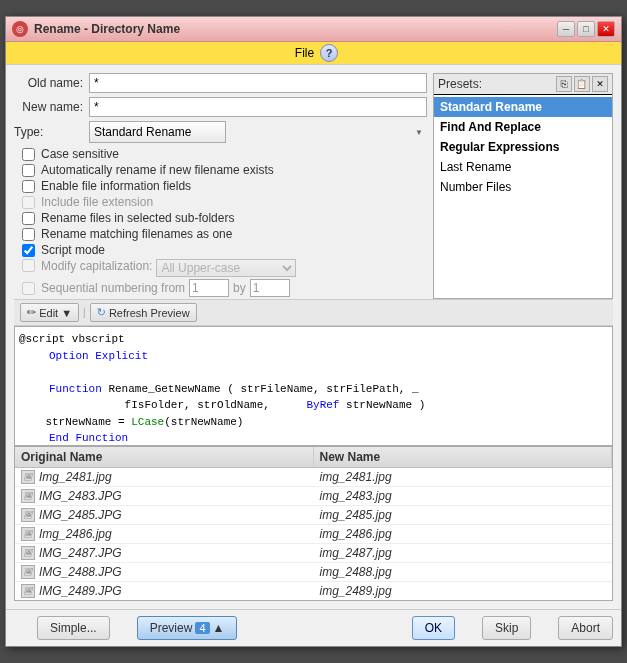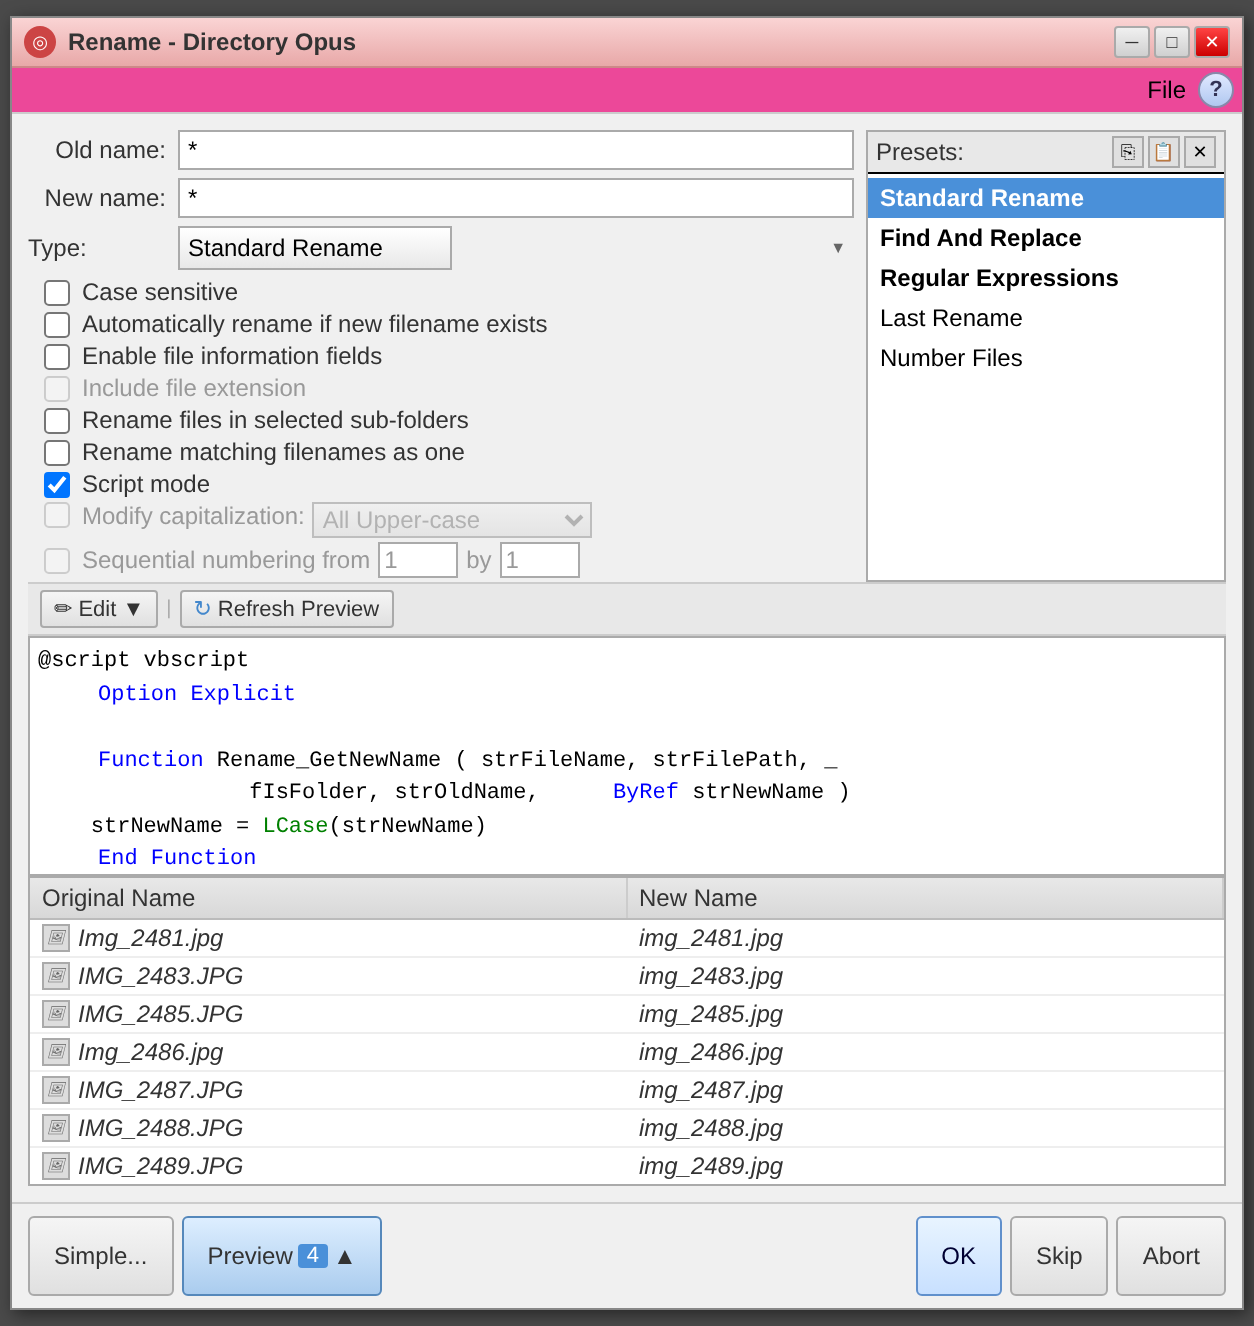--- a/index.html
+++ b/index.html
@@ -60,25 +60,25 @@
       border-radius: 2px;
       display: flex;
       align-items: center;
       justify-content: center;
       font-size: 9px;
       cursor: pointer;
       color: #333;
     }
     .title-btn.close { background: linear-gradient(to bottom, #f44, #c00); color: white; }
     .menu-bar {
-      background: #ec4899;
+      background: #fde047;
       padding: 2px 4px;
       display: flex;
       align-items: center;
-      justify-content: flex-end;
+      justify-content: center;
       border-bottom: 1px solid #ccc;
     }
     .menu-item {
       padding: 2px 6px;
       cursor: pointer;
       font-size: 12px;
     }
     .help-btn {
       width: 18px;
       height: 18px;
@@ -328,21 +328,21 @@
     .table-header {
       display: flex;
       background: linear-gradient(to bottom, #e8e8e8, #d8d8d8);
       border-bottom: 1px solid #bbb;
       position: sticky;
       top: 0;
     }
     .table-header-cell {
       padding: 3px 6px;
       font-size: 12px;
-      font-weight: normal;
+      font-weight: bold;
       color: #333;
       border-right: 1px solid #ccc;
       flex: 1;
     }
     .table-row {
       display: flex;
       border-bottom: 1px solid #eee;
       align-items: center;
       font-style: italic;
     }
@@ -377,51 +377,52 @@
     }
     .bottom-left {
       display: flex;
       gap: 4px;
     }
     .bottom-right {
       display: flex;
       gap: 4px;
     }
     .btn {
-      height: 40px;
+      height: 24px;
       padding: 0 12px;
       border-radius: 3px;
       border: 1px solid #aaa;
       background: linear-gradient(to bottom, #f5f5f5, #e0e0e0);
       font-size: 12px;
       cursor: pointer;
       color: #333;
       display: flex;
       align-items: center;
       gap: 3px;
+      margin-left: 23px;
     }
     .btn.ok {
       background: linear-gradient(to bottom, #e8f4ff, #c8e0ff);
       border-color: #6090cc;
       color: #003;
     }
     .btn.primary {
       background: linear-gradient(to bottom, #ddeeff, #aaccee);
       border-color: #5588bb;
     }
   </style>
 </head>
 <body>
 
 <div class="window">
 
   <div class="title-bar">
     <div class="title-bar-left">
       <div class="title-icon">◎</div>
-      <span class="title-text">Rename - Directory Opus</span>
+      <span class="title-text">Rename - Directory Name</span>
     </div>
     <div class="title-bar-buttons">
       <div class="title-btn">─</div>
       <div class="title-btn">□</div>
       <div class="title-btn close">✕</div>
     </div>
   </div>
 
   <div class="menu-bar">
     <span class="menu-item">File</span>

